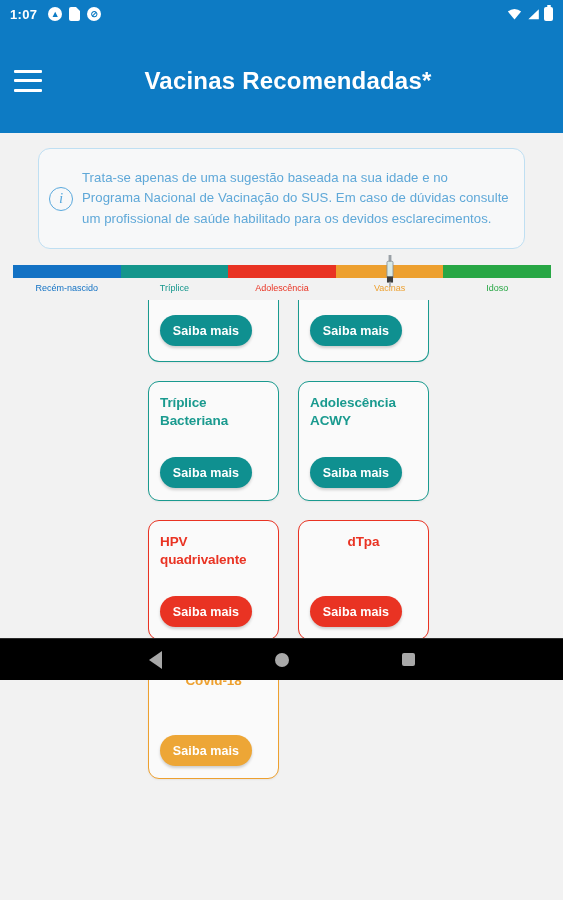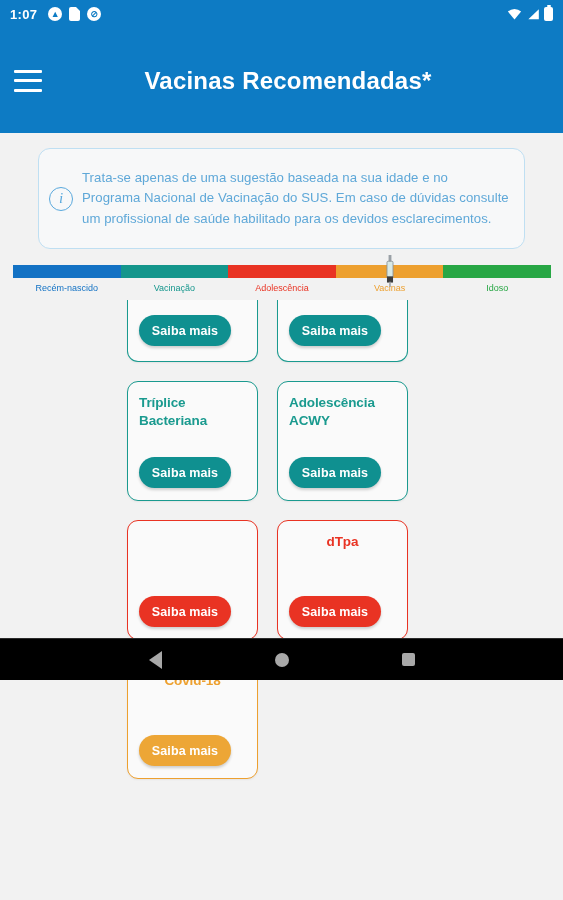--- a/index.html
+++ b/index.html
@@ -82,21 +82,21 @@
   .tl-seg { flex: 1 1 0; height: 13px; }
   .tl-labels { display: flex; width: 100%; margin-top: 5px; }
   .tl-label { flex: 1 1 0; text-align: center; font-size: 9px; font-weight: 500; }
   .tl-marker {
     position: absolute; top: -10px; width: 9px; height: 32px;
     transform: translateX(-50%);
   }
 
   
   .grid {
-    position: absolute; left: 127px; top: 300px; width: 282px;
+    position: absolute; left: 148px; top: 300px; width: 282px;
   }
   .row { display: flex; gap: 19px; margin-bottom: 19px; }
   .card {
     width: 131px; height: 120px; background: #fafafa;
     border: 1.6px solid #1a9a8f; border-radius: 11px;
     padding: 12px 11px 0 11px; position: relative;
     box-shadow: 0 1px 2px rgba(0,0,0,.06);
   }
   .card.clipped { height: 62px; padding-top: 0; border-top: none;
     border-radius: 0 0 11px 11px; overflow: hidden; }
@@ -184,21 +184,21 @@
         <div class="tl-seg" style="background: rgb(40, 167, 69);"></div>
         <svg class="tl-marker" viewBox="0 0 10 36" style="left: 70%;">
           <rect x="3.4" y="0" width="3.2" height="8" fill="#9aa0a6"></rect>
           <rect x="1.6" y="7" width="6.8" height="19" rx="1.4" fill="#d8e9e6" stroke="#8a9396" stroke-width="1"></rect>
           <rect x="1.6" y="24" width="6.8" height="7" fill="#3c3c3c"></rect>
           <rect x="4.2" y="30" width="1.6" height="6" fill="#9aa0a6"></rect>
         </svg>
       </div>
     <div class="tl-labels" id="tl-labels">
         <div class="tl-label" style="color: rgb(19, 114, 196);">Recém-nascido</div>
-        <div class="tl-label" style="color: rgb(20, 150, 140);">Vacinação</div>
+        <div class="tl-label" style="color: rgb(20, 150, 140);">Tríplice</div>
         <div class="tl-label" style="color: rgb(233, 51, 35);">Adolescência</div>
         <div class="tl-label" style="color: rgb(237, 160, 47);">Vacinas</div>
         <div class="tl-label" style="color: rgb(40, 167, 69);">Idoso</div>
       </div>
   </div>
 
   <div class="grid" id="grid">
       <div class="row">
         <div class="card clipped">
           <div class="card-title"></div>
@@ -214,20 +214,21 @@
           <div class="card-title">Tríplice Bacteriana</div>
           <button class="btn">Saiba mais</button>
         </div>
         <div class="card">
           <div class="card-title">Adolescência ACWY</div>
           <button class="btn">Saiba mais</button>
         </div>
       </div>
       <div class="row">
         <div class="card red">
+          <div class="card-title">HPV quadrivalente</div>
           <button class="btn">Saiba mais</button>
         </div>
         <div class="card red center">
           <div class="card-title">dTpa</div>
           <button class="btn">Saiba mais</button>
         </div>
       </div>
       <div class="row">
         <div class="card orange center">
           <div class="card-title">Covid-18</div>

